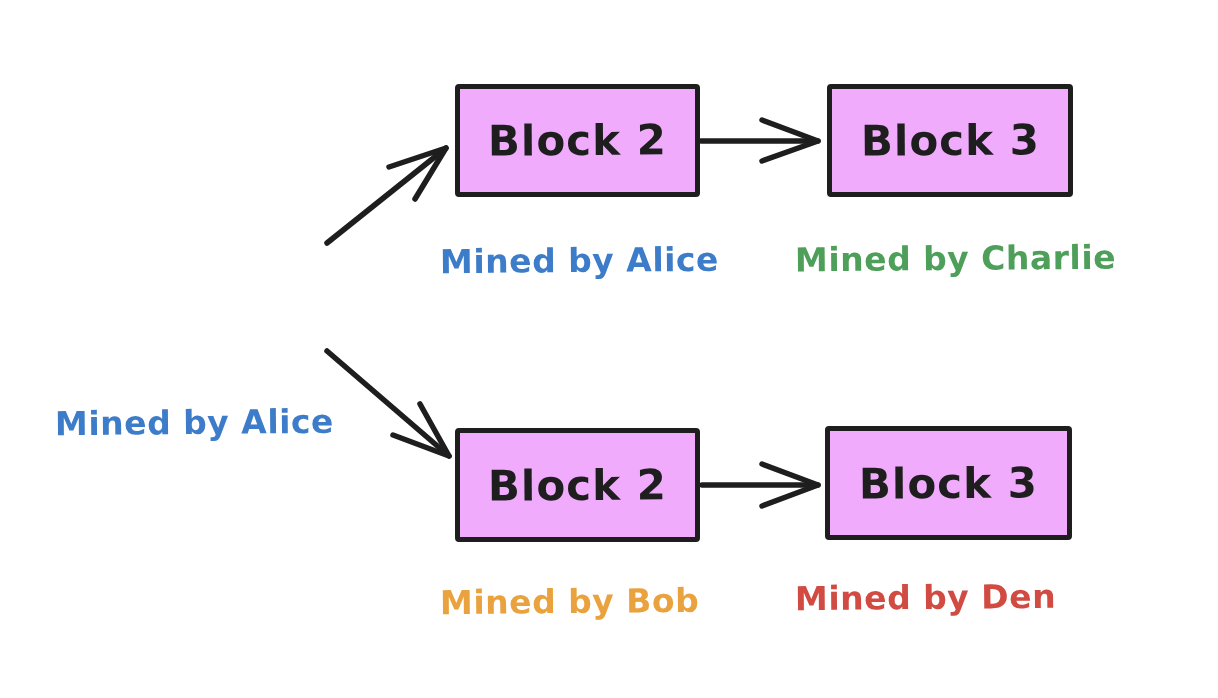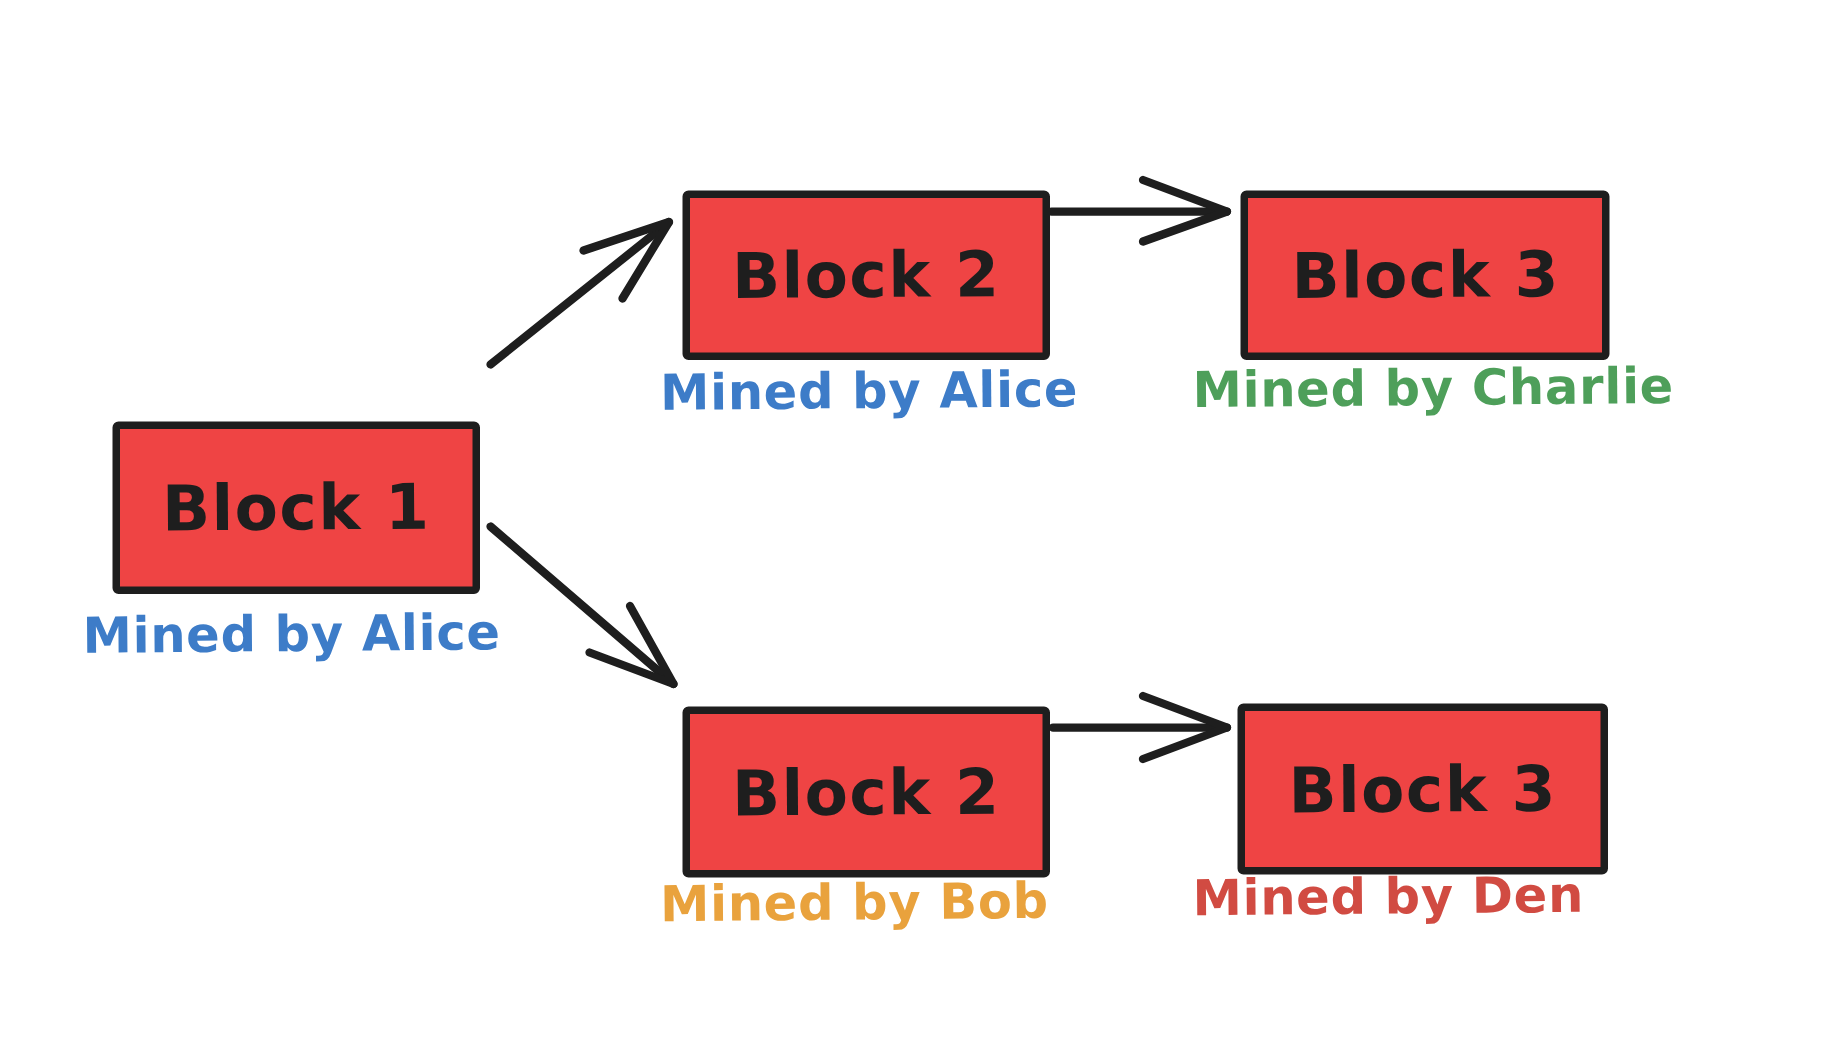--- a/index.html
+++ b/index.html
@@ -12,26 +12,25 @@
     width: 1218px;
     height: 698px;
     background: #ffffff;
     overflow: hidden;
     font-family: "DejaVu Sans", "Liberation Sans", sans-serif;
   }
   .node {
     position: absolute;
     border: 5px solid #1e1e1e;
     border-radius: 4px;
-    background: #ef4444;
+    background: #f0abfc;
     display: flex;
     align-items: center;
     justify-content: center;
     box-sizing: border-box;
-    margin-top: 43px;
   }
   .node .node-label {
     font-size: 42px;
     font-weight: 600;
     color: #1e1e1e;
     letter-spacing: 1px;
     white-space: nowrap;
     transform: rotate(-0.4deg);
   }
   .annot {
@@ -85,23 +84,20 @@
     <g>
       <path d="M701,141 L818,141"></path>
       <path d="M762,120 L818,141 L762,161"></path>
     </g>
     <g>
       <path d="M702,485 L818,485"></path>
       <path d="M762,464 L818,485 L762,506"></path>
     </g>
   </svg>
 
-  <div class="node" id="node-block-1">
-    <span class="node-label">Block 1</span>
-  </div>
   <div class="node" id="node-block-2-top">
     <span class="node-label">Block 2</span>
   </div>
   <div class="node" id="node-block-3-top">
     <span class="node-label">Block 3</span>
   </div>
   <div class="node" id="node-block-2-bottom">
     <span class="node-label">Block 2</span>
   </div>
   <div class="node" id="node-block-3-bottom">

